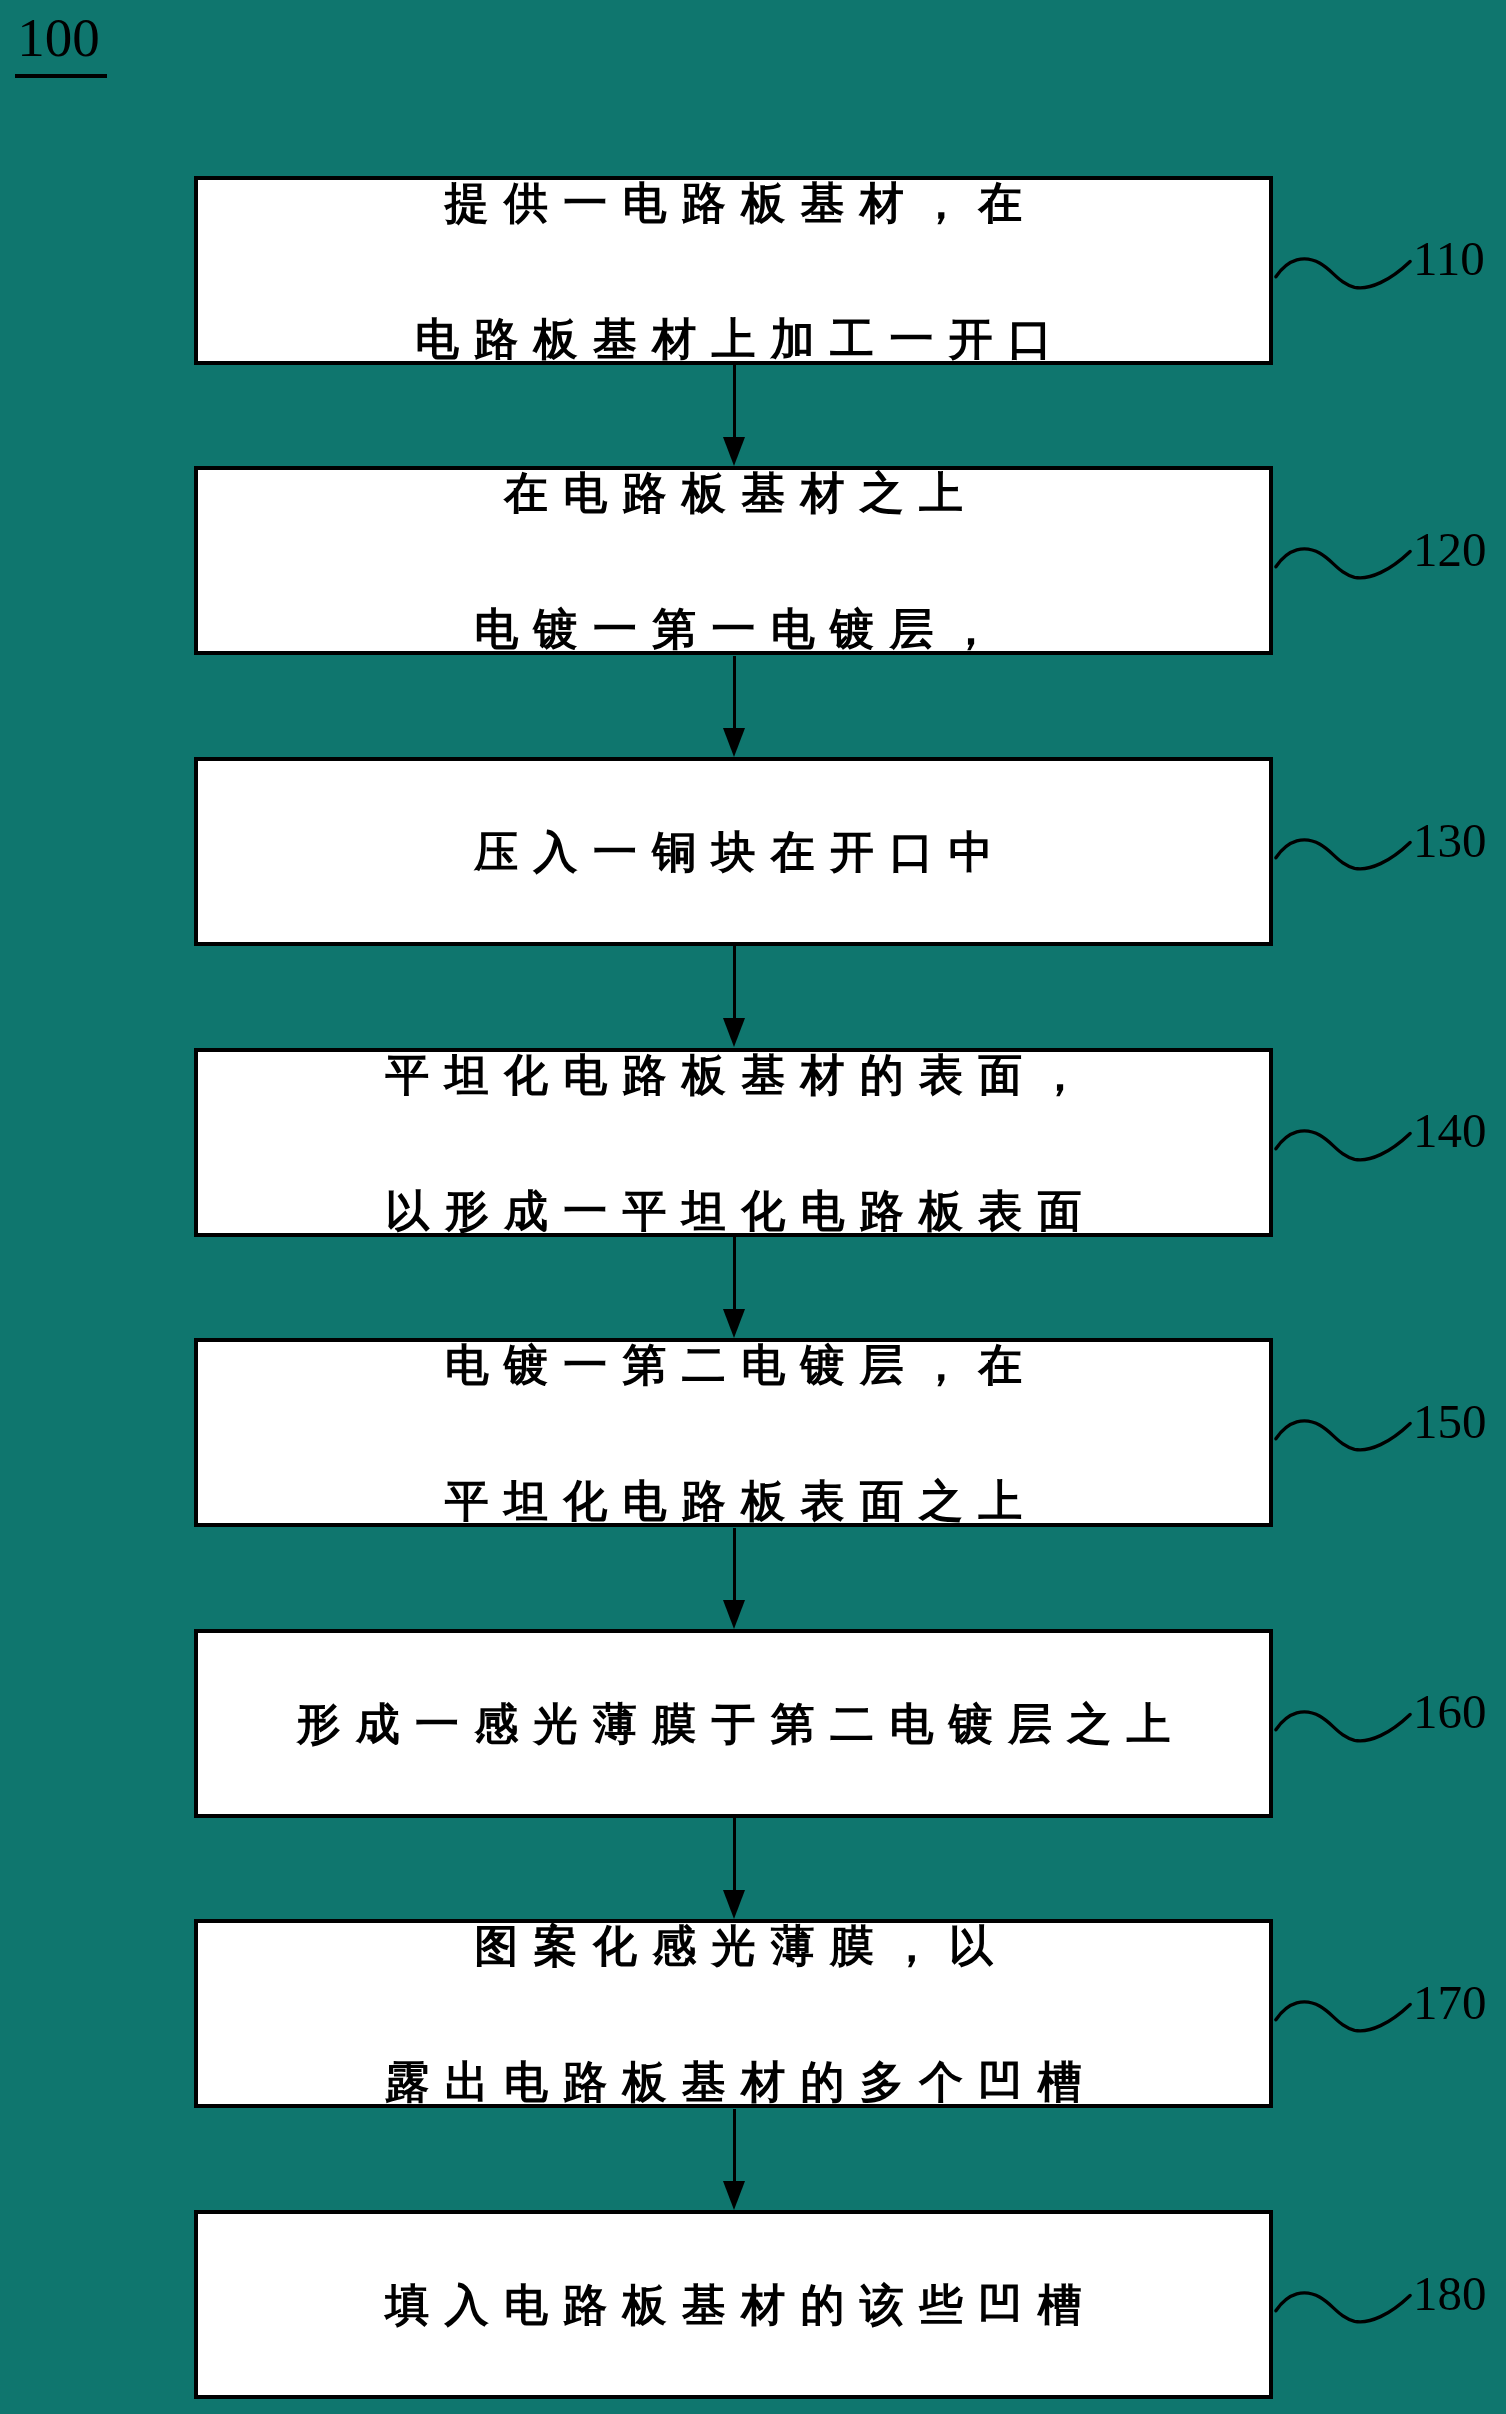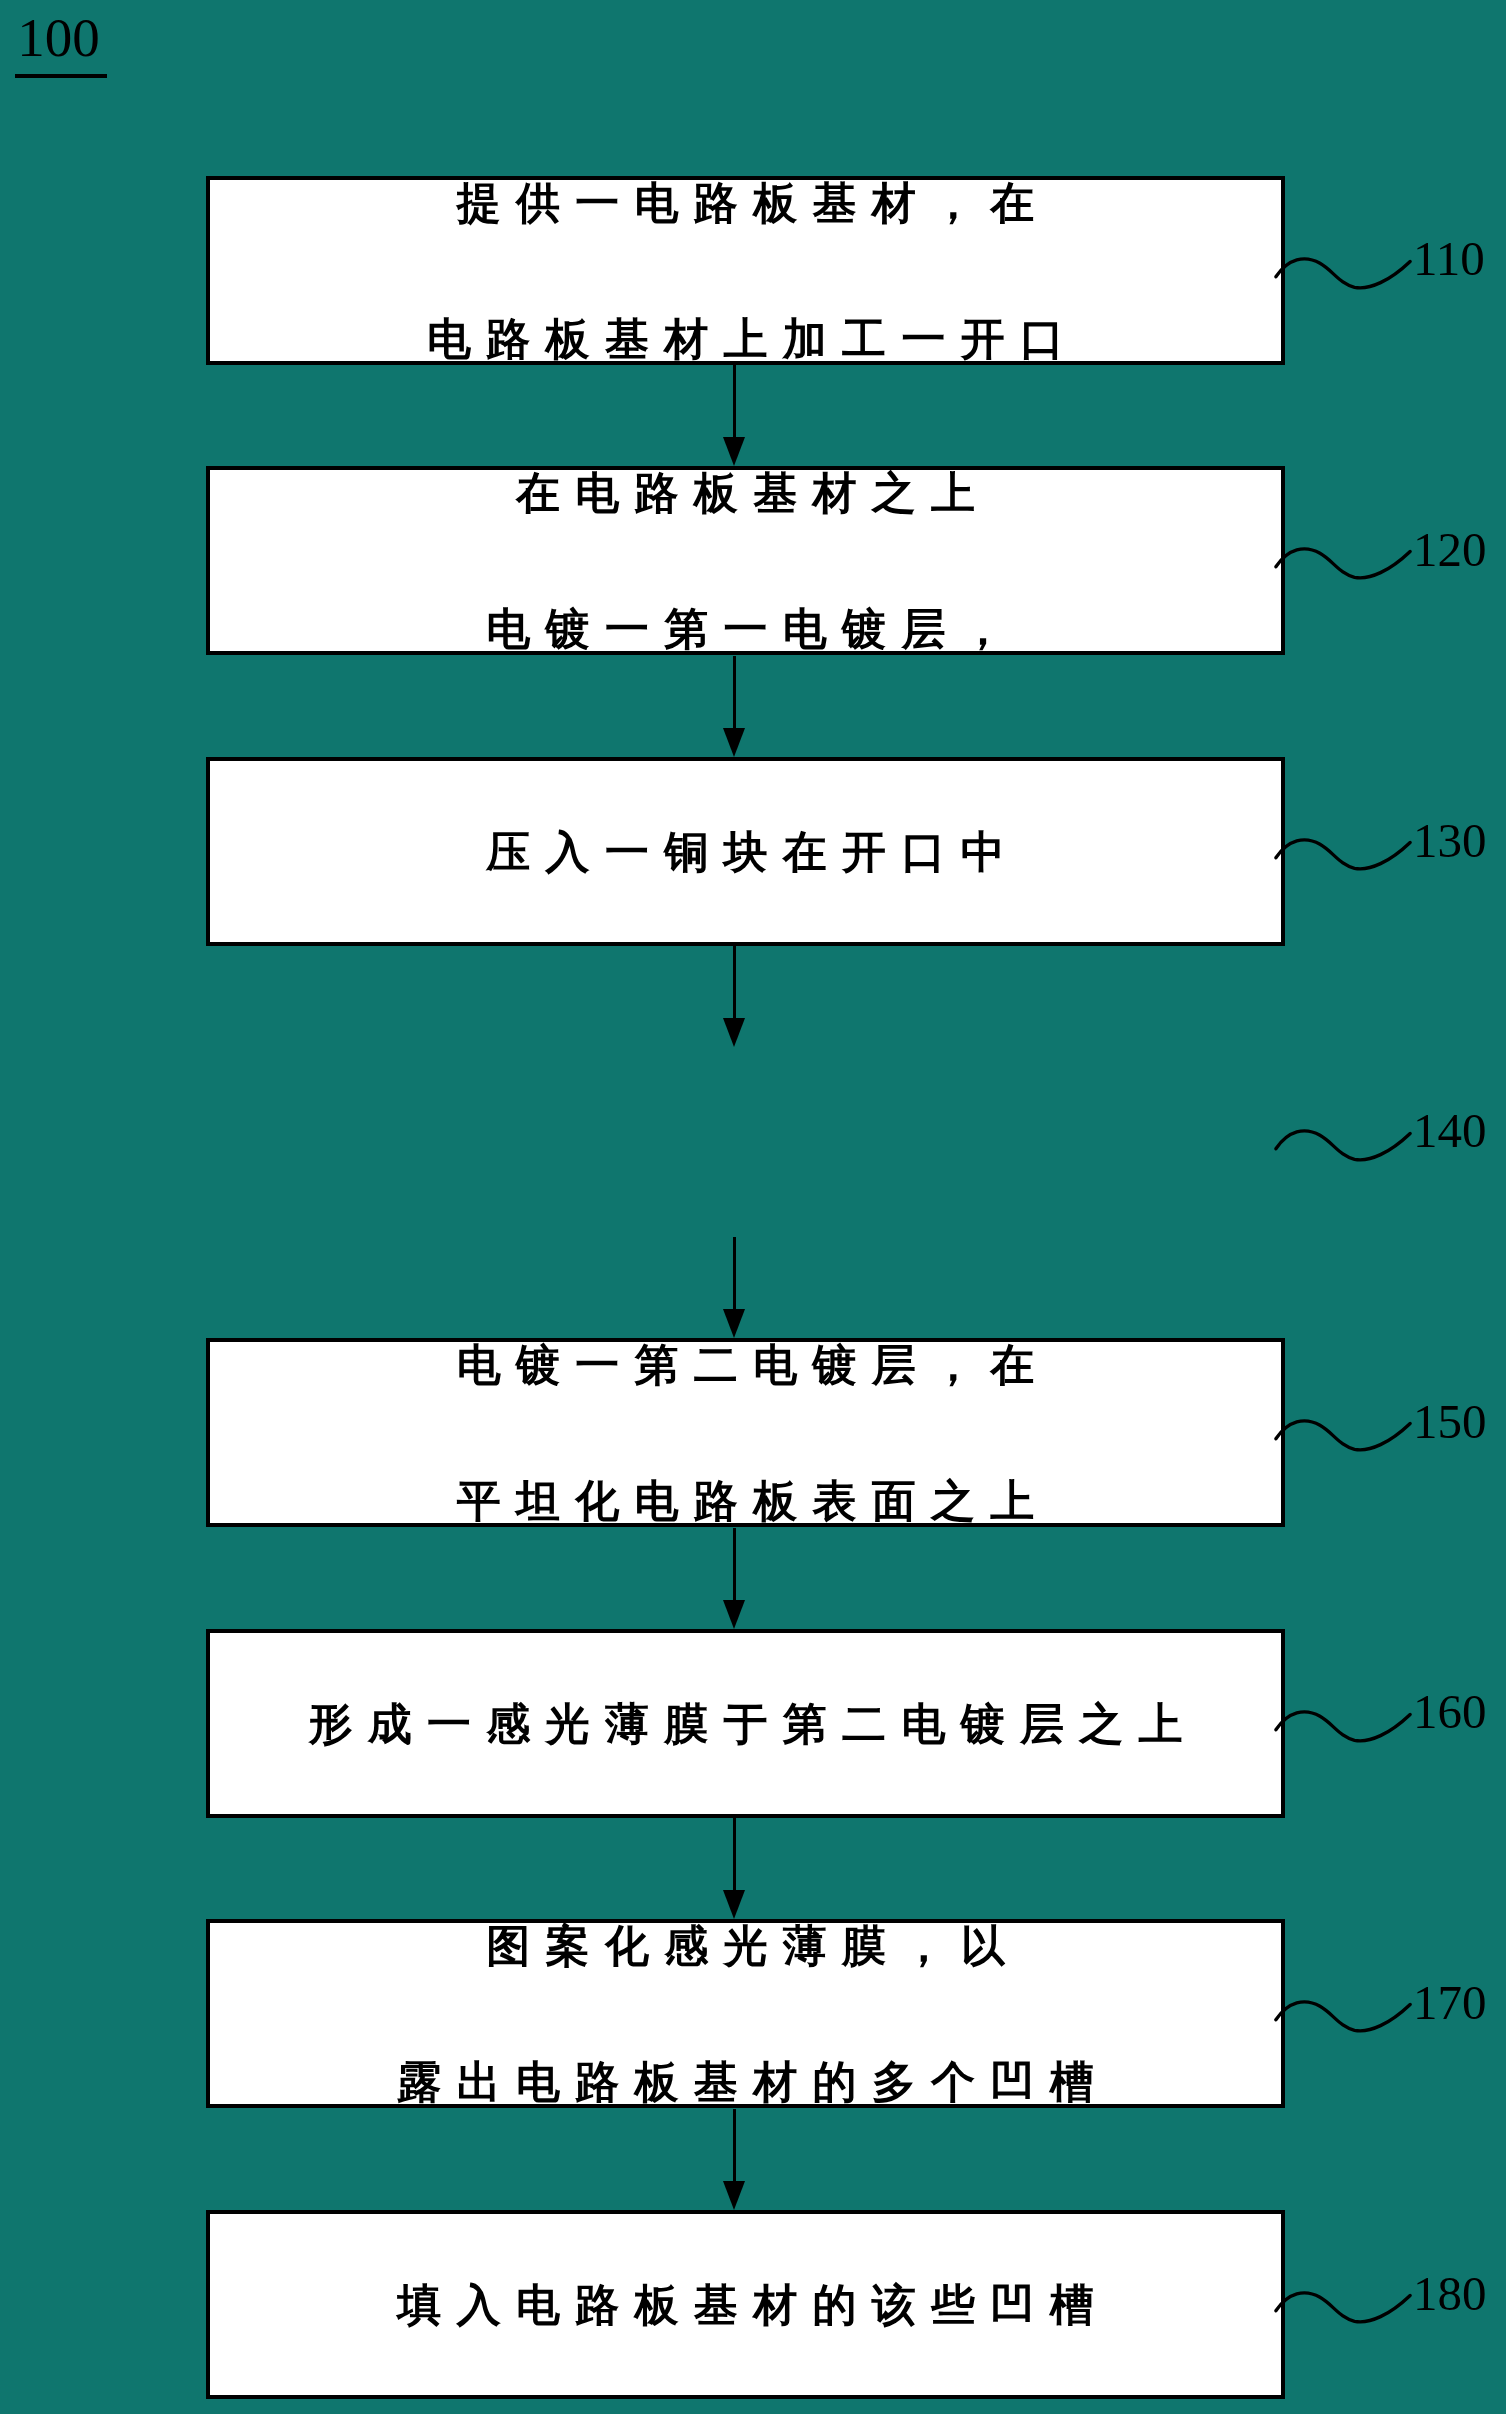--- a/index.html
+++ b/index.html
@@ -26,21 +26,21 @@
     color: #000;
   }
   .figure-label span {
     display: inline-block;
     border-bottom: 4.8px solid #000;
     padding: 0 7.6px 7.6px 1.9px;
   }
   
   .box {
     position: absolute;
-    left: 206px;
+    left: 194px;
     width: 1079px;
     height: 189px;
     box-sizing: border-box;
     border: 4.8px solid #000;
     background: #fff;
     display: flex;
     flex-direction: column;
     align-items: center;
     justify-content: center;
     gap: 46px;
@@ -143,20 +143,24 @@
   </div>
   <svg class="squig" style="top:825px" viewBox="0 0 146 56">
     <path d="M 3 34 C 16 15, 33 11, 49 20 C 63 28, 69 41, 85 45 C 101 48, 122 38, 143 18"></path>
   </svg>
   <div class="ref-num" style="top:812px">130</div>
   <div class="arrow" style="top:946px">
     <div class="shaft"></div>
     <div class="head"></div>
   </div>
 
+  <div class="box" style="top:1048px">
+    <div class="box-line">平坦化电路板基材的表面，</div>
+    <div class="box-line">以形成一平坦化电路板表面</div>
+  </div>
   <svg class="squig" style="top:1116px" viewBox="0 0 146 56">
     <path d="M 3 34 C 16 15, 33 11, 49 20 C 63 28, 69 41, 85 45 C 101 48, 122 38, 143 18"></path>
   </svg>
   <div class="ref-num" style="top:1102px">140</div>
   <div class="arrow" style="top:1237px">
     <div class="shaft"></div>
     <div class="head"></div>
   </div>
 
   <div class="box" style="top:1338px">

